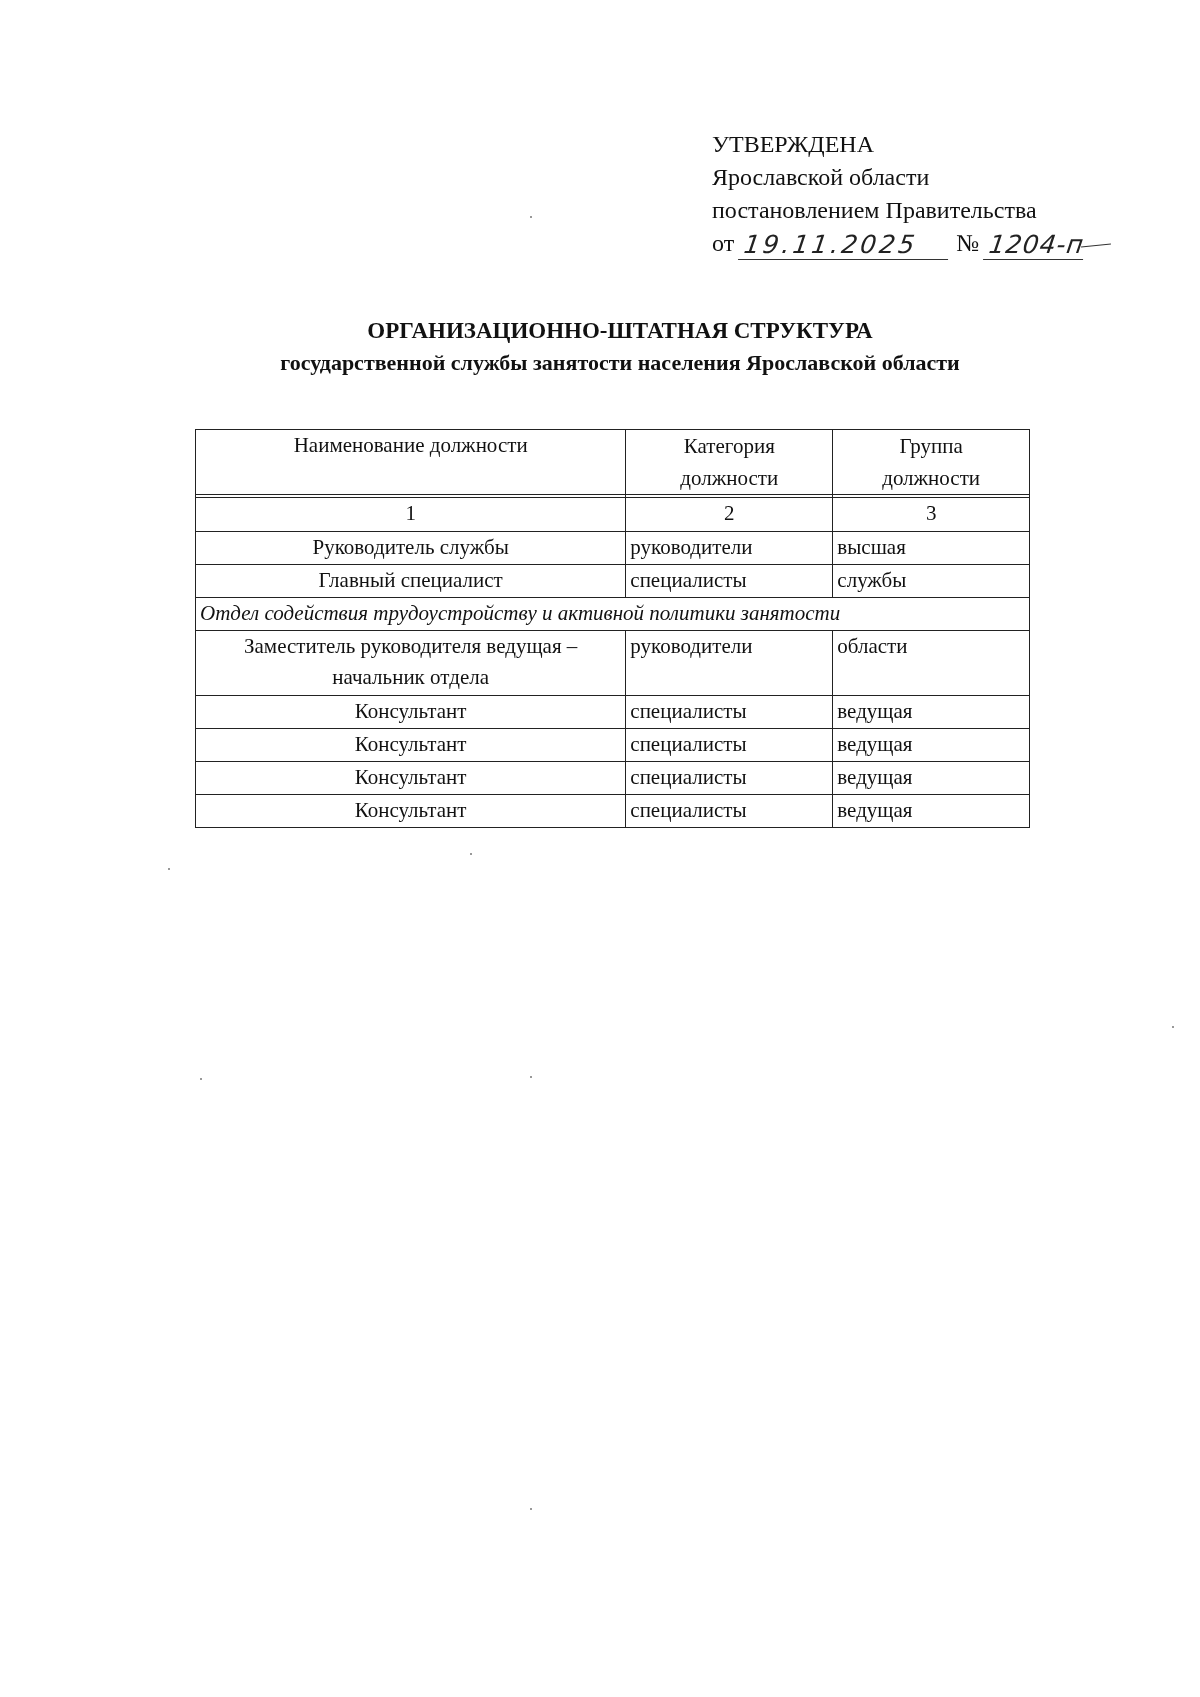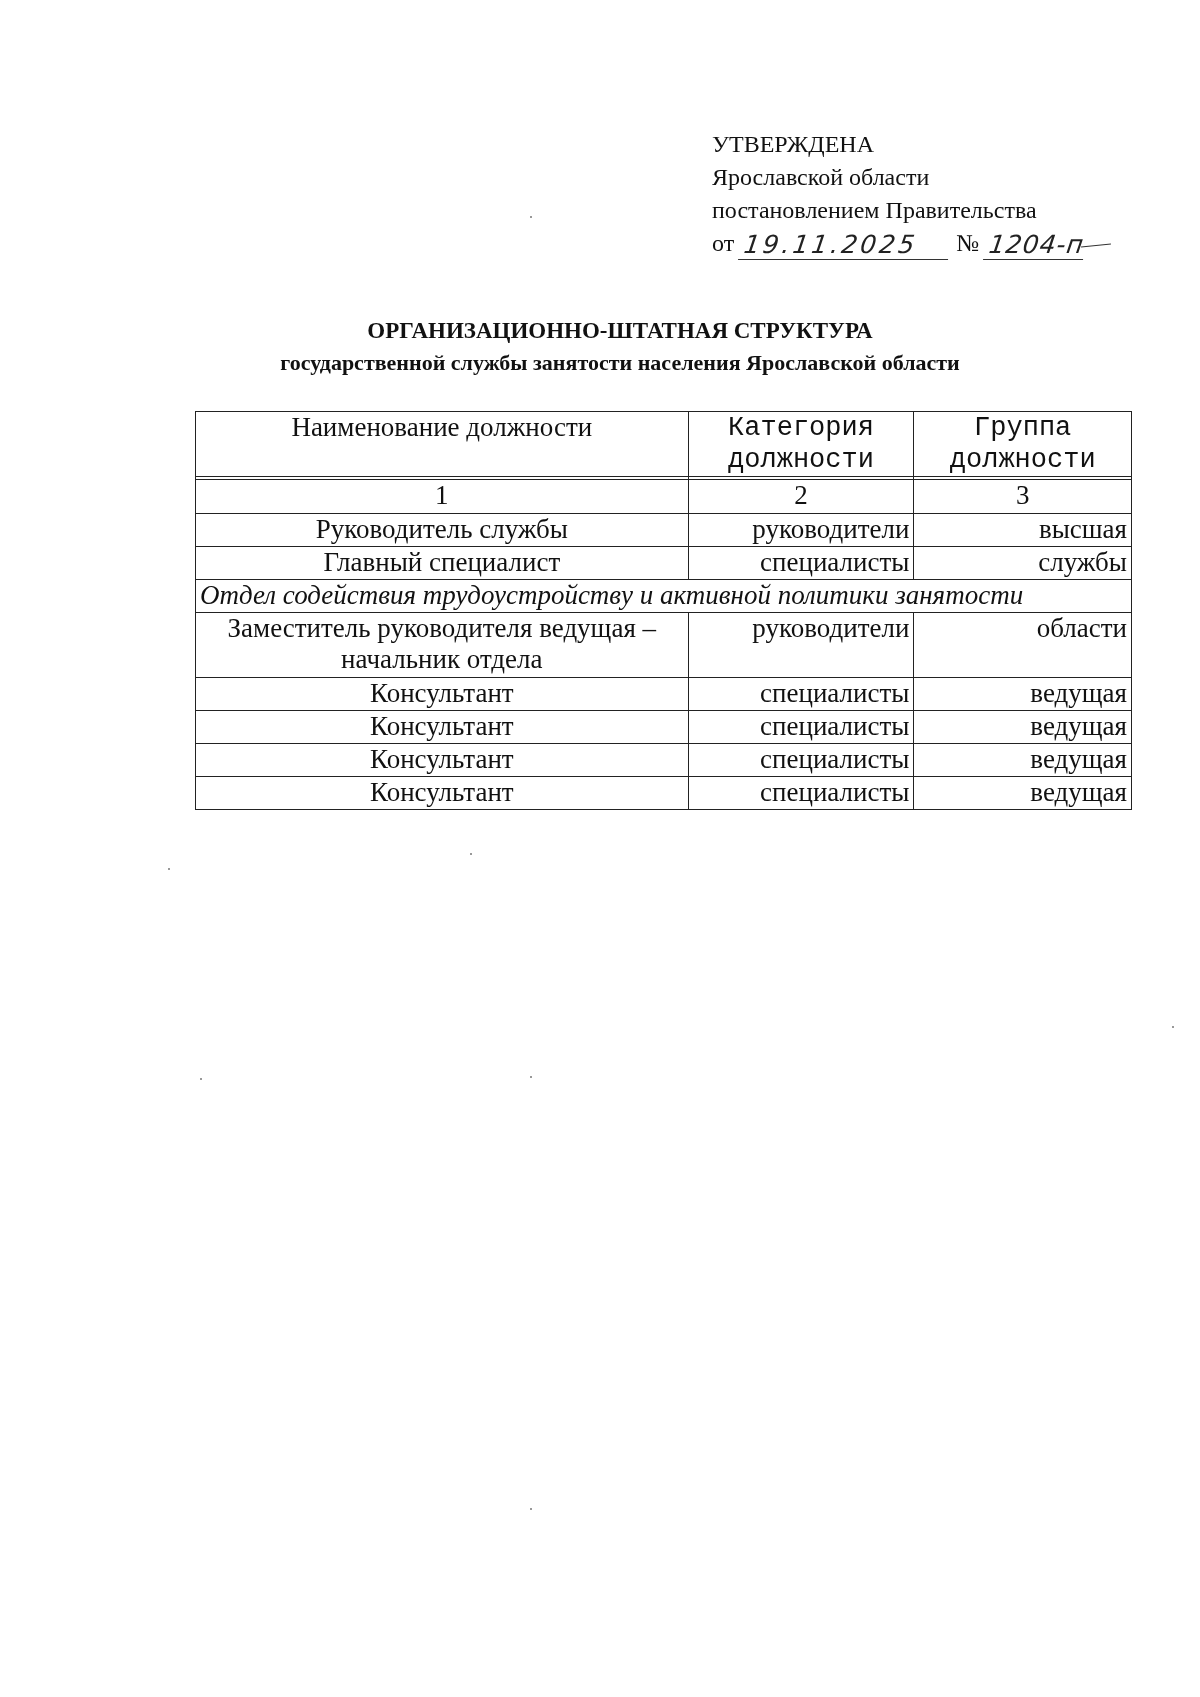--- a/index.html
+++ b/index.html
@@ -61,40 +61,40 @@
       top: 316px;
       text-align: center;
       font-weight: bold;
     }
     .title-block .t1 { font-size: 23px; line-height: 30px; }
     .title-block .t2 { font-size: 22px; line-height: 34px; }
 
     .staff-table {
       position: absolute;
       left: 195px;
-      top: 411px;
-      width: 937px;
+      top: 429px;
+      width: 835px;
       border-collapse: collapse;
-      font-size: 27px;
+      font-size: 21px;
       line-height: 31px;
     }
     .staff-table td {
       border: 1px solid #222;
       padding: 0 4px;
       vertical-align: top;
     }
     .col1 { width: 480px; }
     .col2 { width: 220px; }
     .col3 { width: 212px; }
     .hdr td { text-align: center; height: 64px; }
-    .hdr .c2, .hdr .c3 { line-height: 32px; font-family: Liberation Mono, monospace; }
+    .hdr .c2, .hdr .c3 { line-height: 32px; }
     .gap td { height: 2px; padding: 0; border-left: 1px solid #222; border-right: 1px solid #222; border-top: 1px solid #222; border-bottom: 1px solid #222; background:#fff; }
     .nums td { text-align: center; height: 33px; }
     .row td { height: 32px; text-align: center; }
-    .row .c2, .row .c3 { text-align: right; }
+    .row .c2, .row .c3 { text-align: left; }
     .row.tall td { height: 64px; }
     .section td { height: 32px; font-style: italic; }
     .dot {
       position: absolute;
       width: 2px;
       height: 2px;
       background: #777;
       border-radius: 1px;
     }
   </style>

